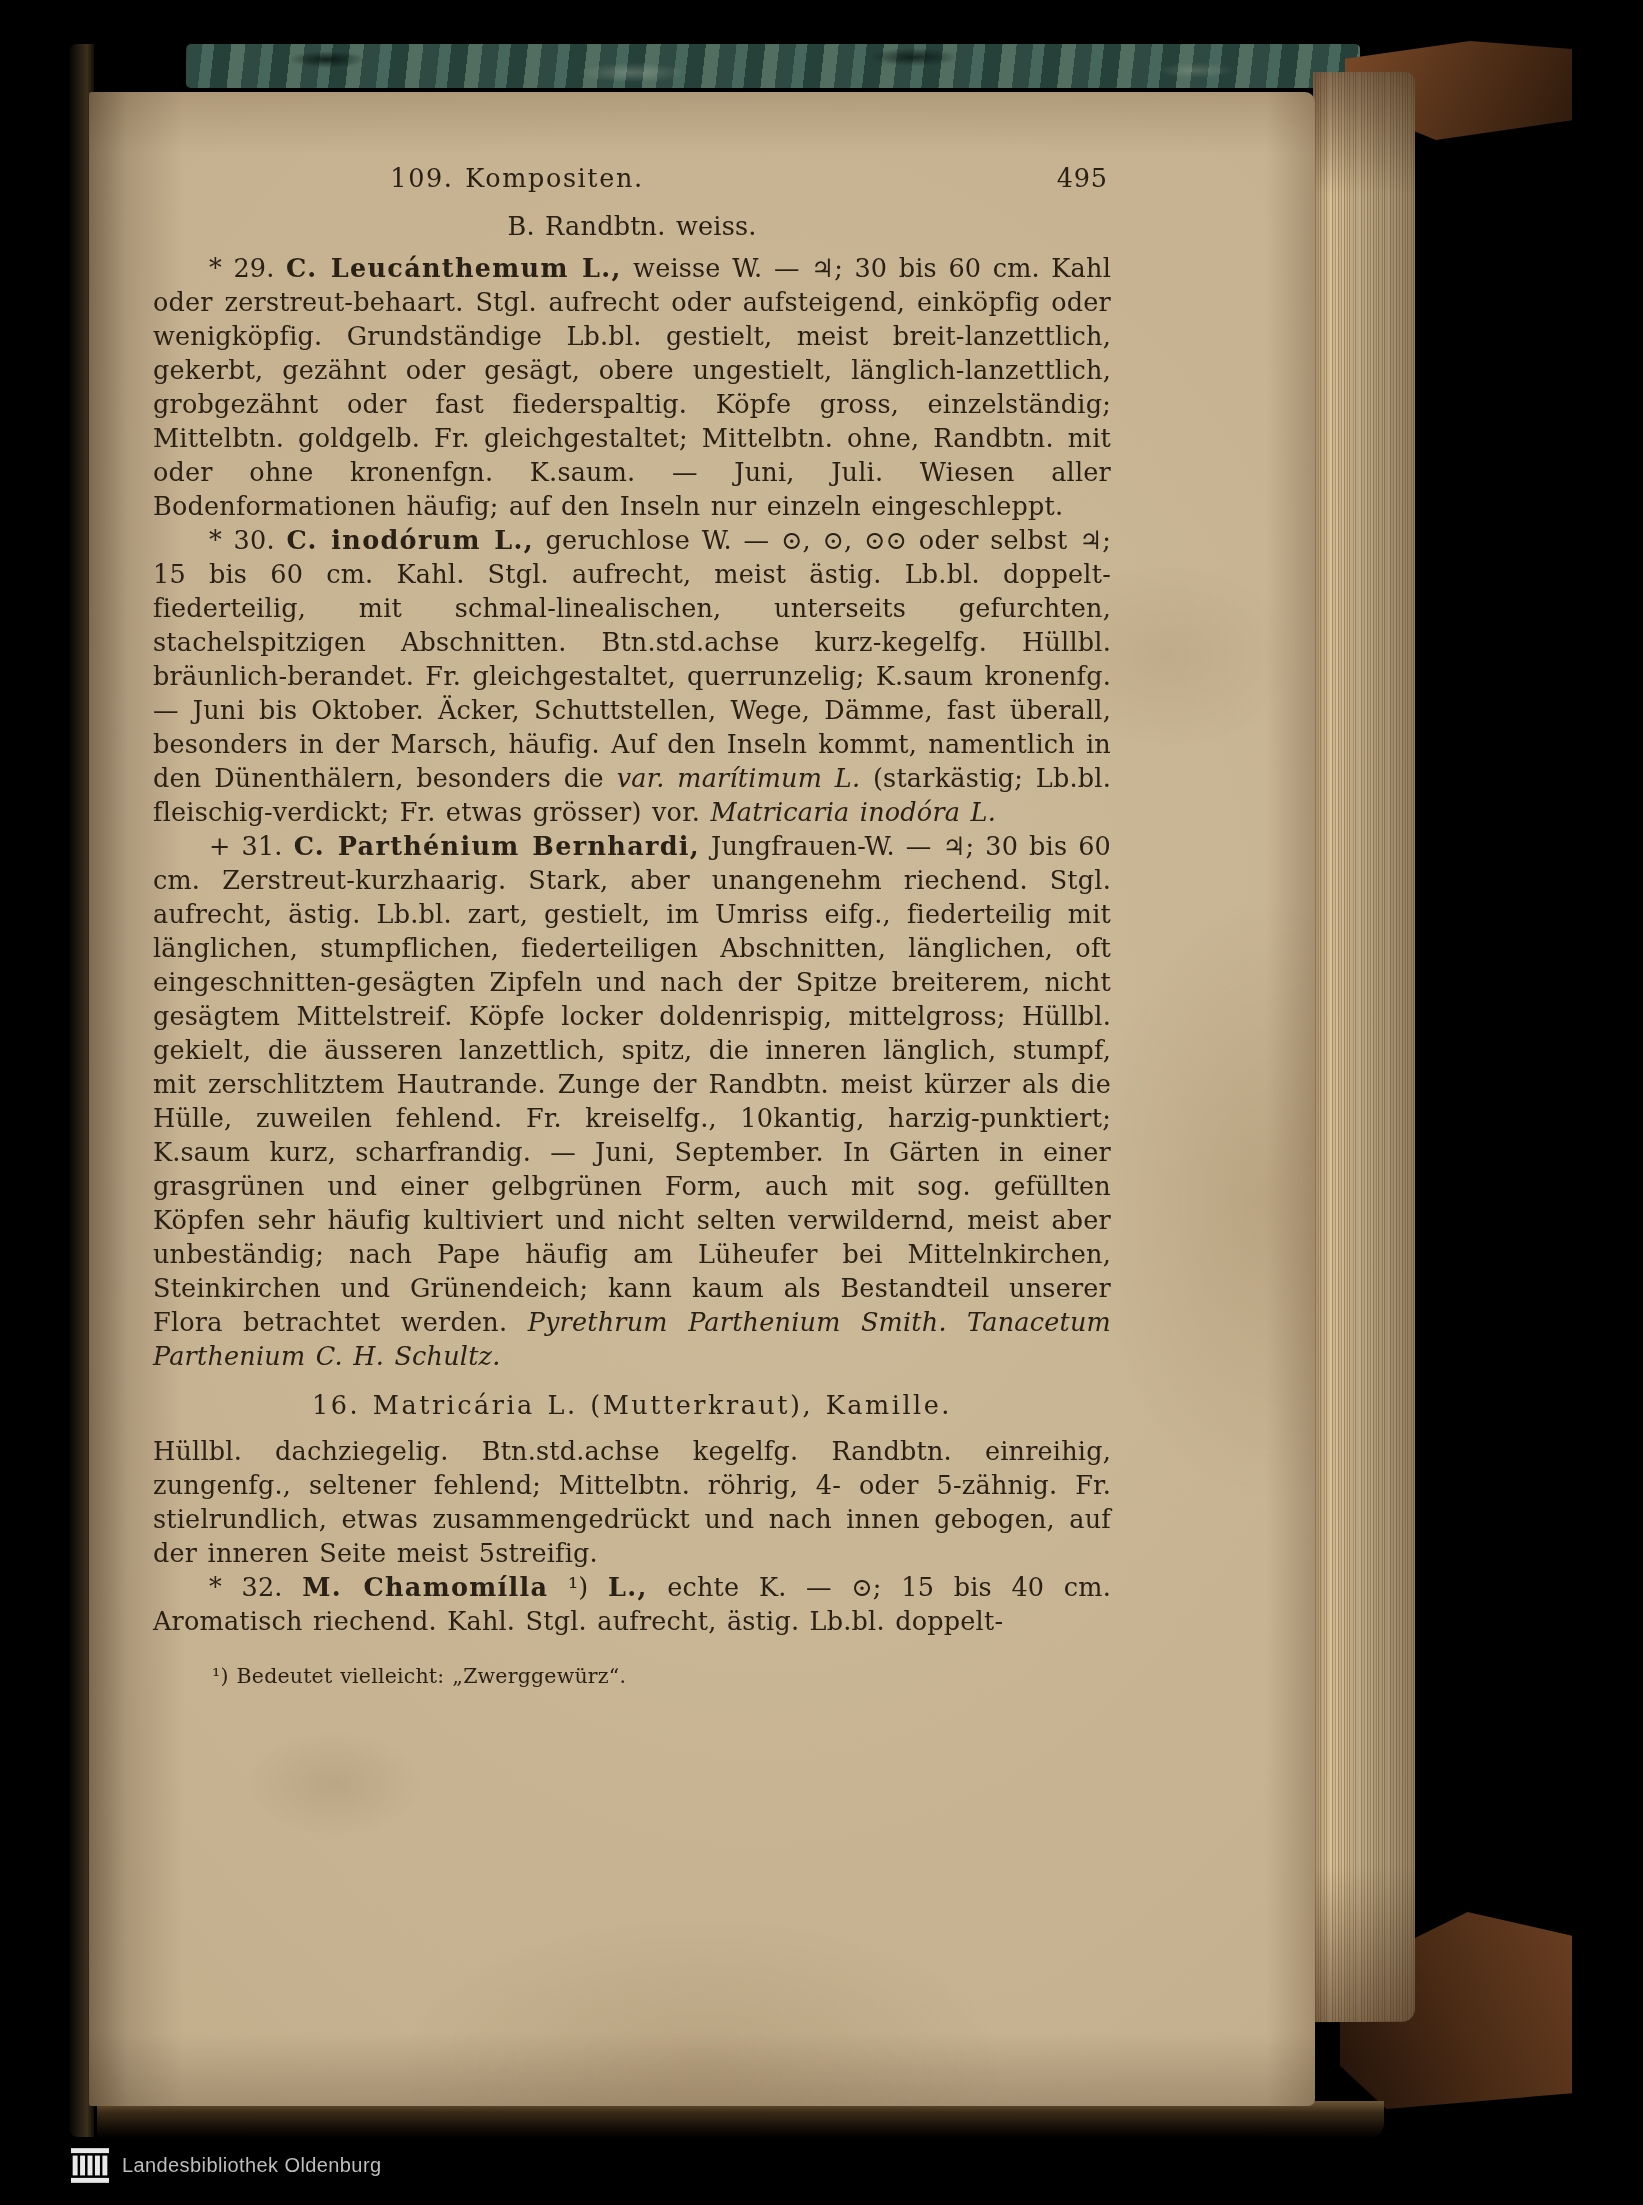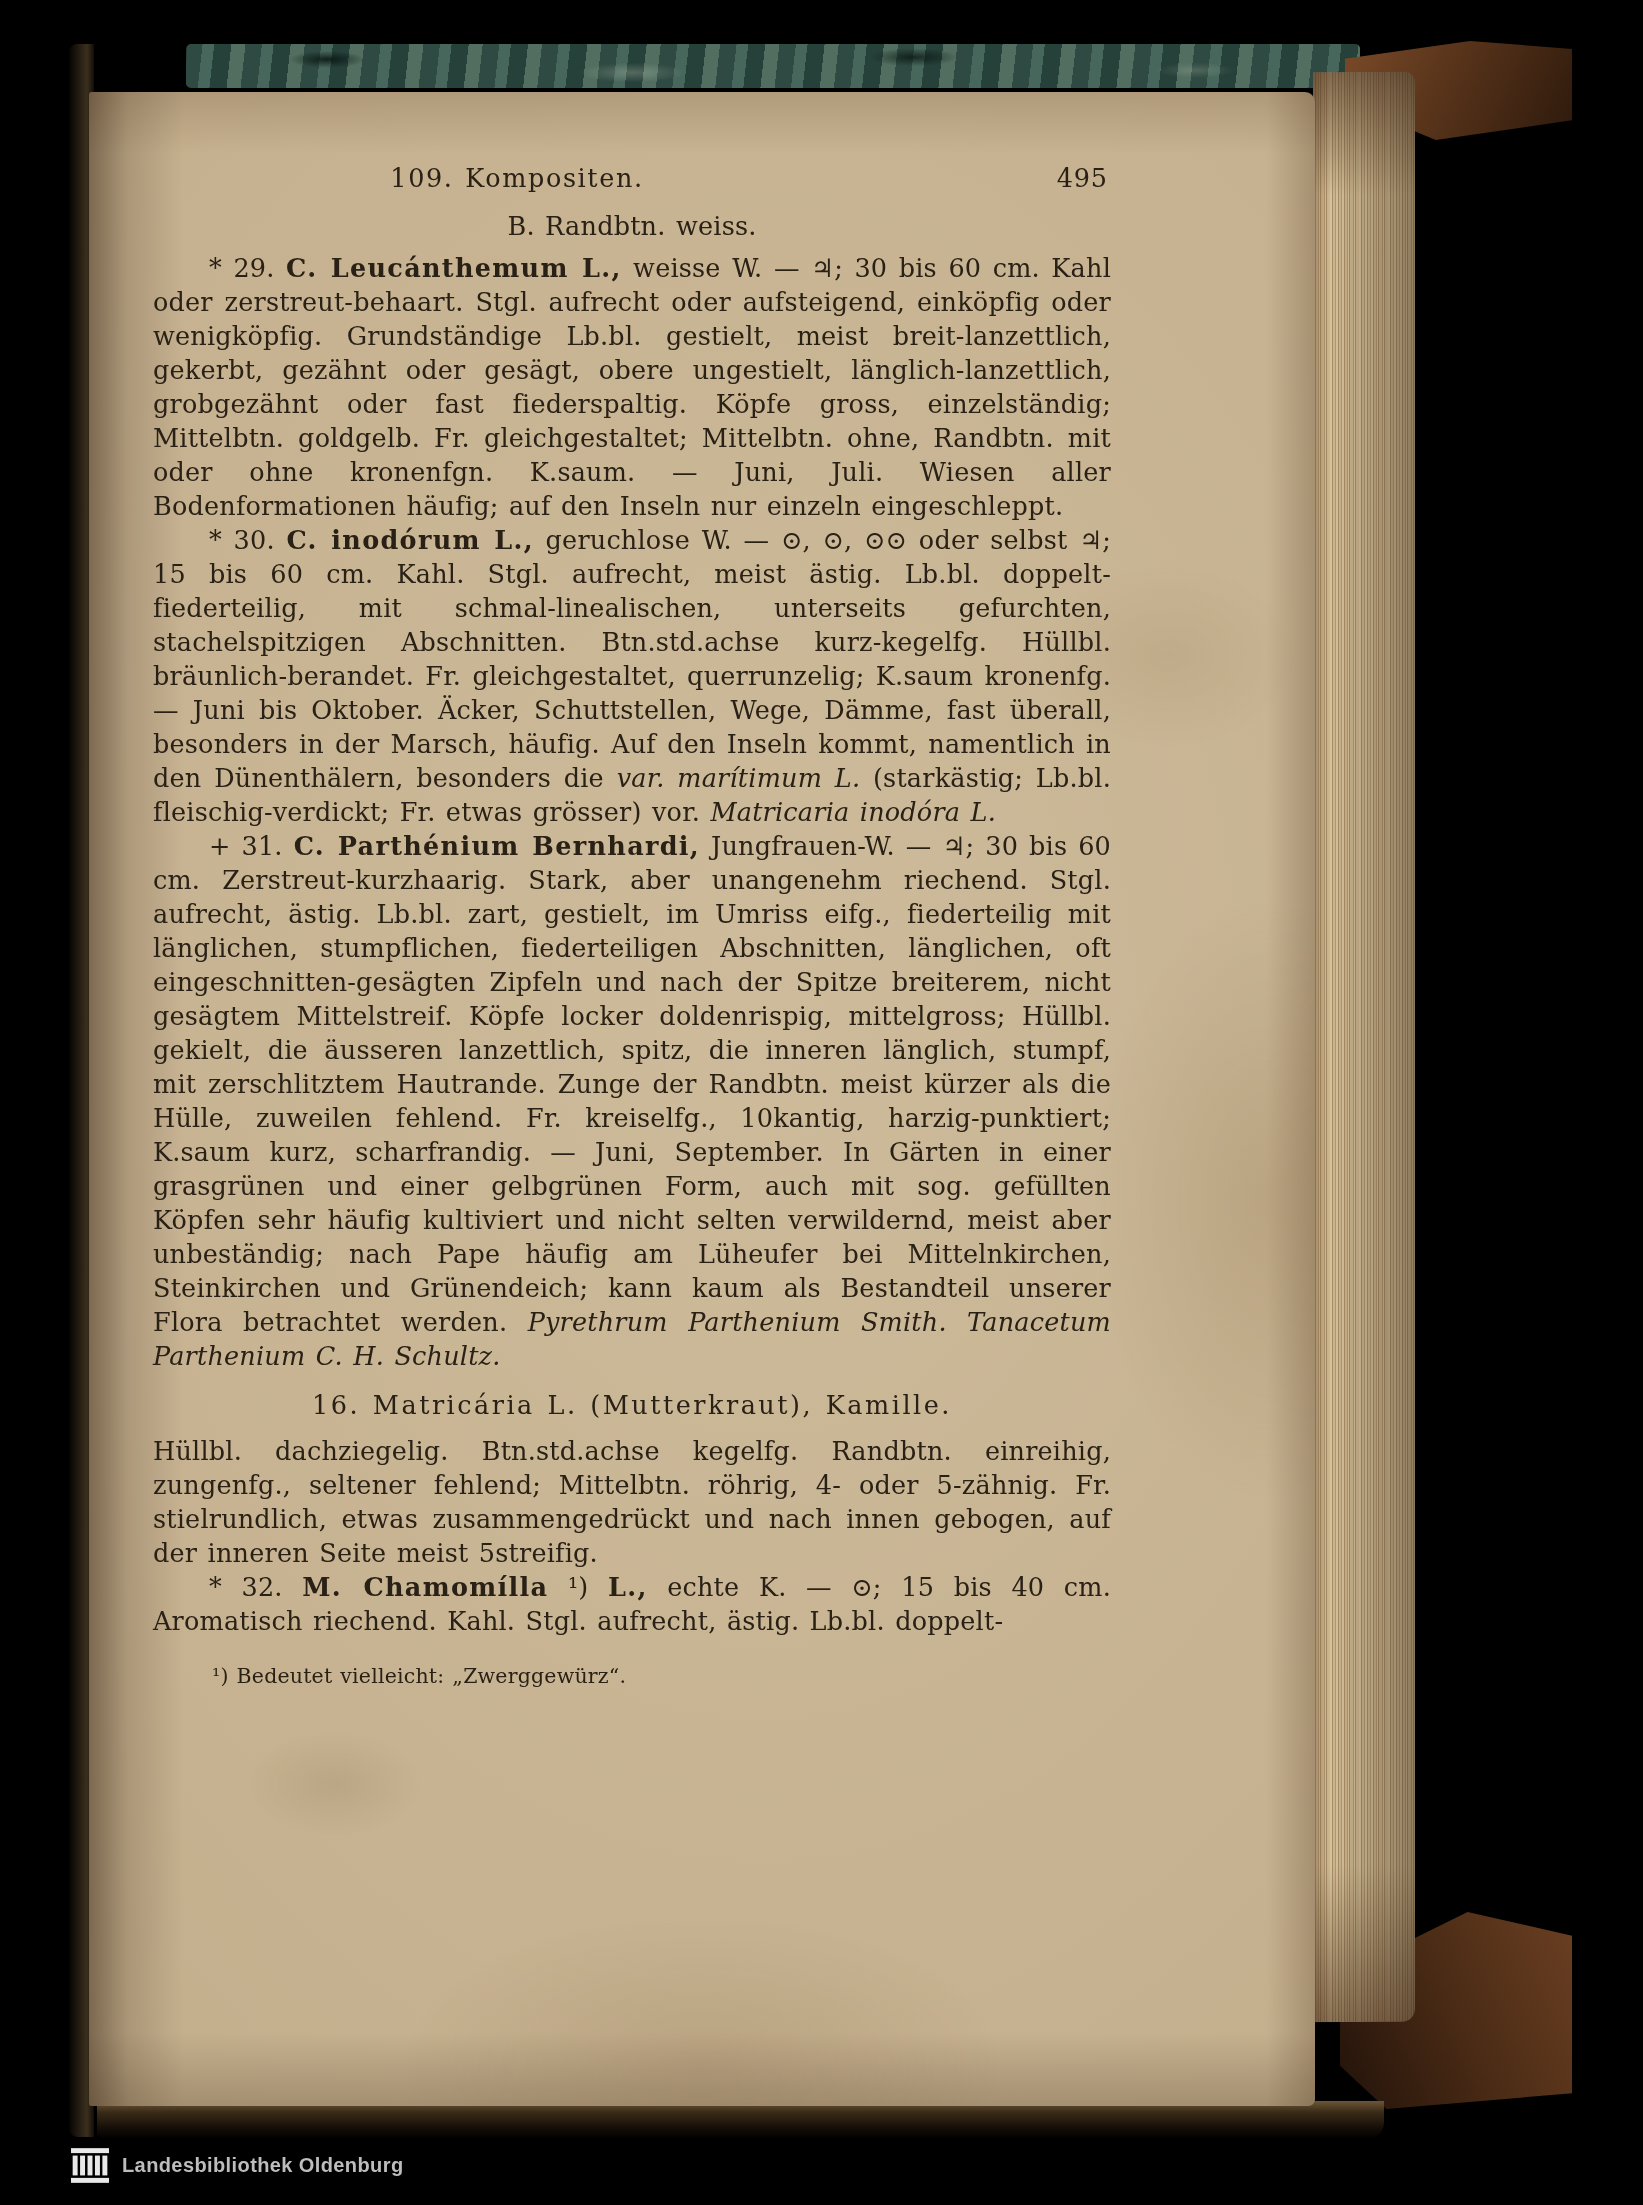--- a/index.html
+++ b/index.html
@@ -88,21 +88,20 @@
   .s-i{font-style:italic;}
   .footnote{
     margin-top:25px;padding-left:59px;font-size:20.5px;line-height:27px;
     letter-spacing:0.2px;word-spacing:1.2px;
   }
   
   .library-bar{
     position:absolute;left:71px;top:2144px;height:43px;
     display:flex;align-items:center;gap:13px;
     font-family:"Liberation Sans","DejaVu Sans",sans-serif;
-    font-weight:bold;
   }
   .logo-box{width:38px;height:35px;flex:0 0 auto;}
   .lib-label{color:#bdbdbd;font-size:20px;letter-spacing:0.4px;}
 </style>
 </head>
 <body>
 
 <div class="stage">
 
   <div class="spine"></div>

